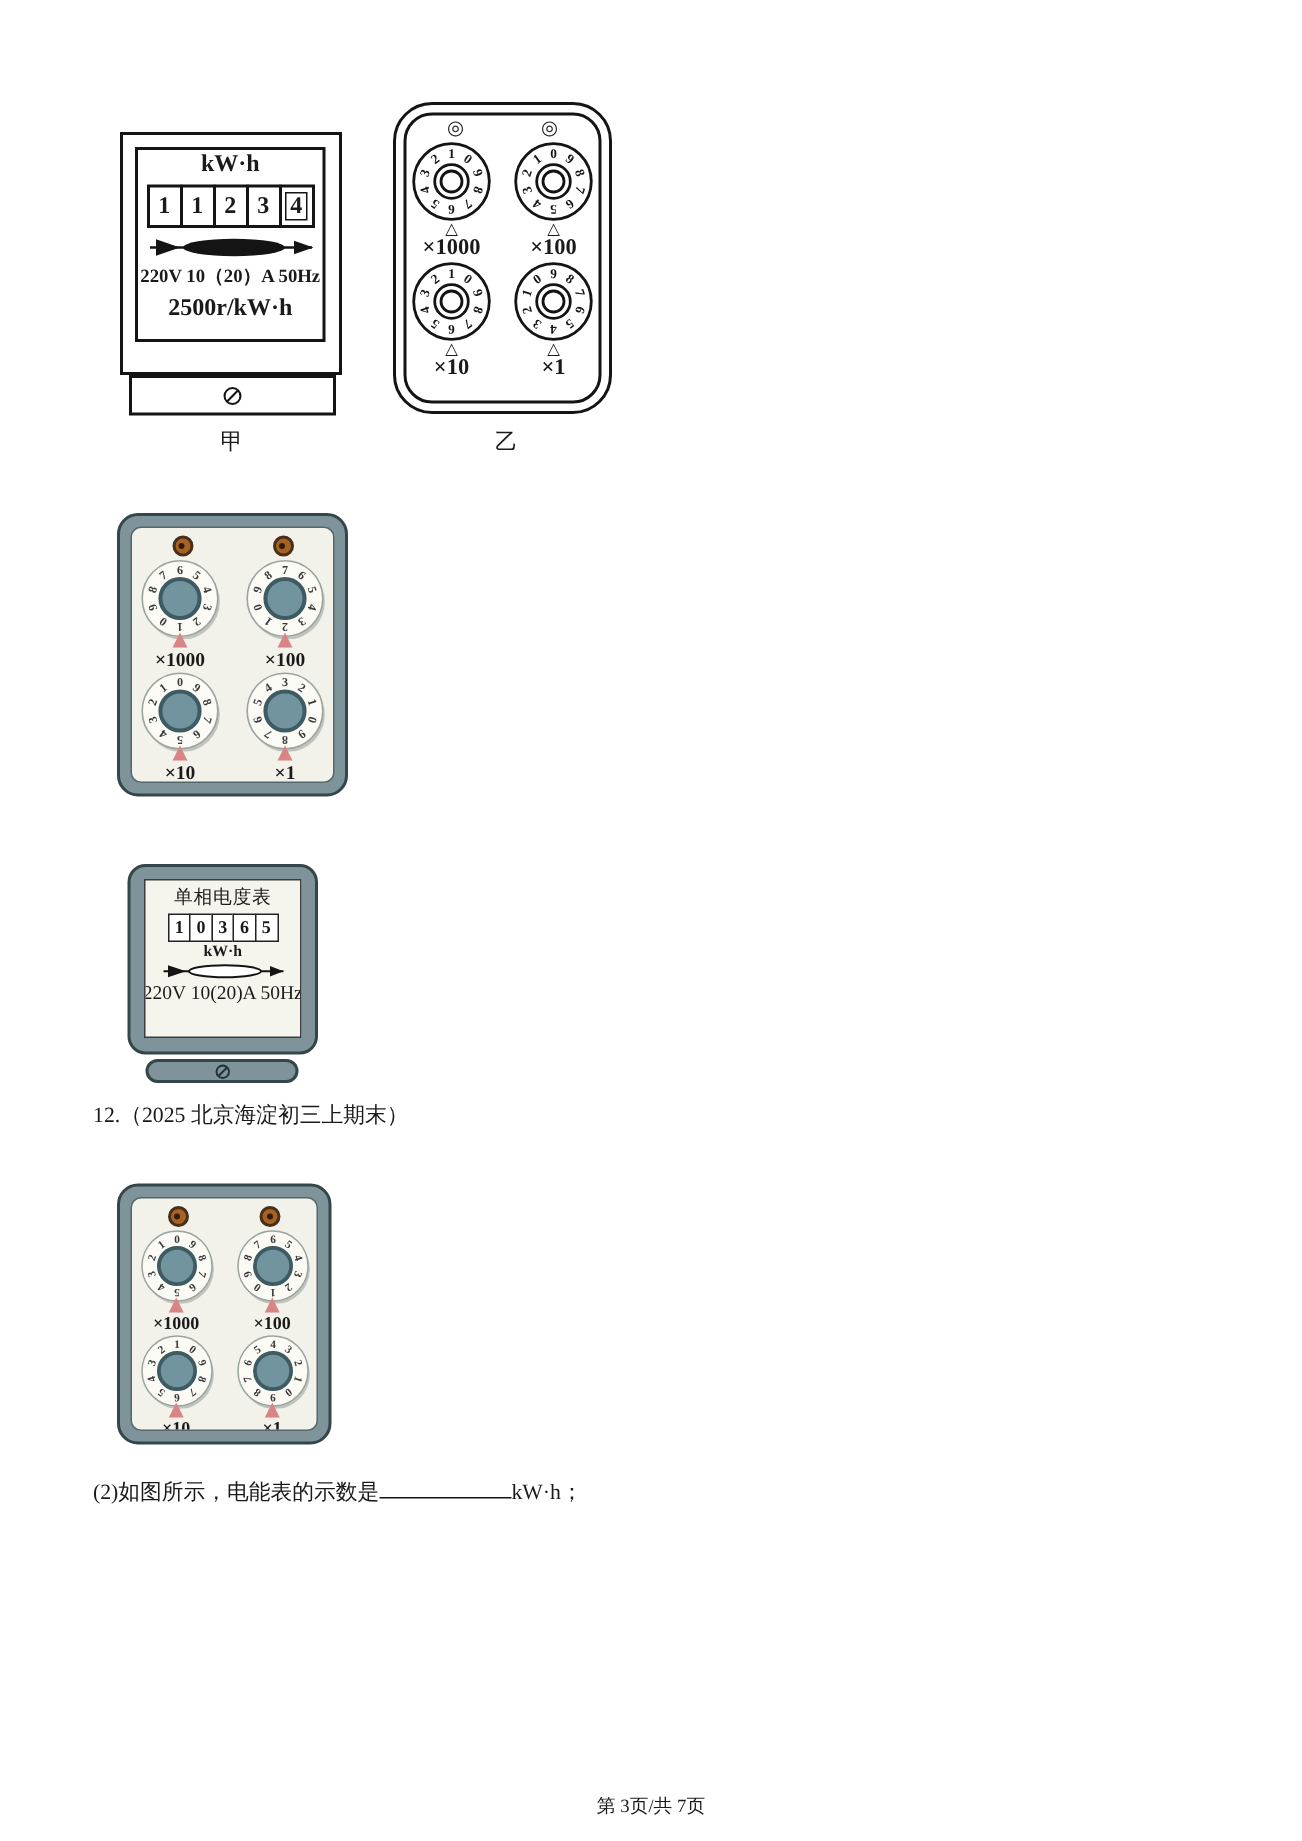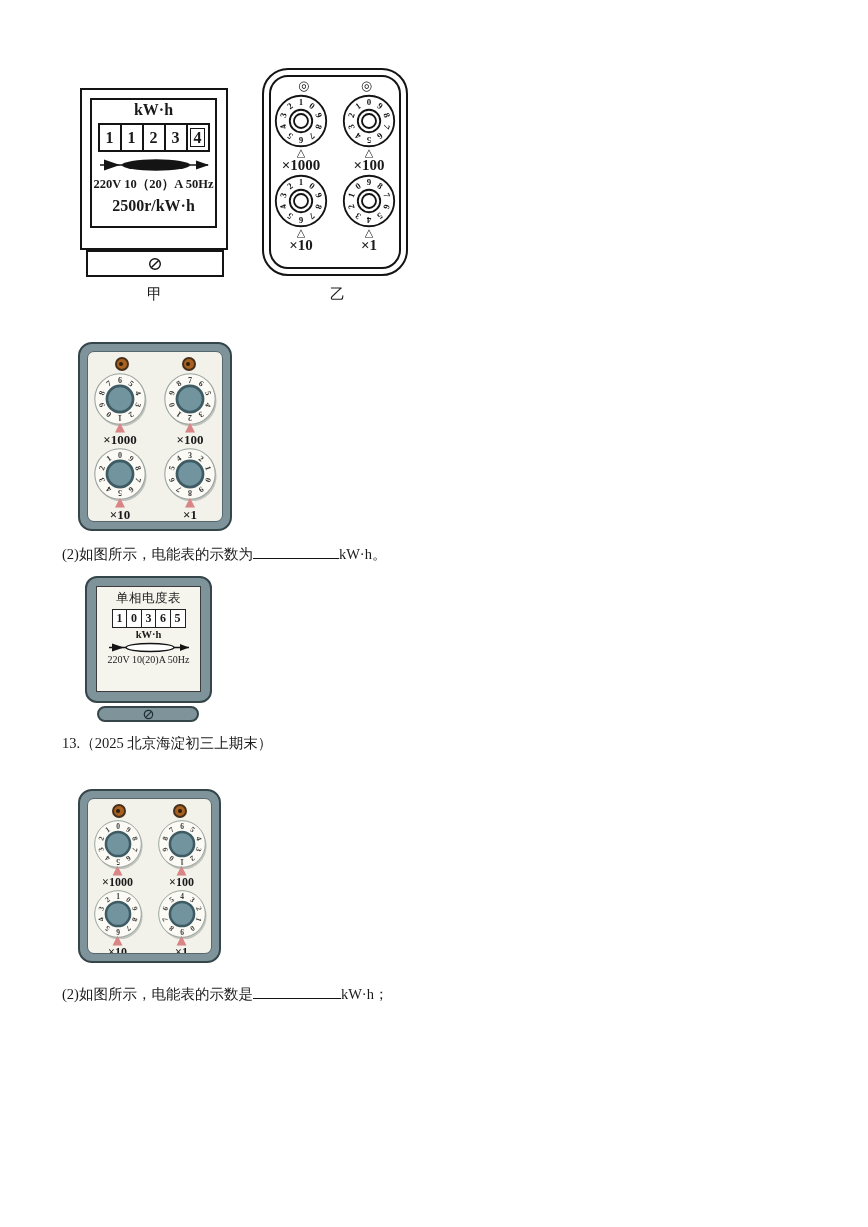--- a/index.html
+++ b/index.html
@@ -60,21 +60,21 @@
           border:2.5px solid #35464b;border-radius:12px;box-sizing:border-box;}
   .emeter-face{position:absolute;left:9px;top:8px;right:9px;bottom:9px;background:#f5f4ed;border:1px solid #3c3c3c;
                display:flex;flex-direction:column;align-items:center;overflow:hidden;}
   .em-title{font-size:12.5px;margin-top:3px;letter-spacing:0.5px;white-space:nowrap;}
   .em-digits{display:flex;margin-top:2px;}
   .em-cell{width:14px;height:17px;border:1.5px solid #222;margin-left:-1.5px;background:#fff;
            display:flex;align-items:center;justify-content:center;font-size:12px;font-weight:bold;}
   .em-cell.first{margin-left:0;}
   .em-unit{font-size:10.5px;margin-top:1px;font-weight:bold;}
   .em-arrow{margin-top:2px;}
-  .em-spec{font-size:10px;margin-top:1px;white-space:nowrap;}
+  .em-spec{font-size:13px;margin-top:1px;white-space:nowrap;}
   .emeter-pedestal{position:absolute;left:97px;top:706px;width:102px;height:16px;background:#7e949a;
                    border:2px solid #35464b;border-radius:8px;box-sizing:border-box;
                    display:flex;align-items:center;justify-content:center;}
 
   .footer{position:absolute;left:0;right:0;top:1196px;text-align:center;font-size:12.5px;}
 </style>
 </head>
 <body>
 
 <div class="page">
@@ -278,23 +278,20 @@
               <text text-anchor="middle" dy="3.2" font-size="9" font-weight="bold" font-family="&quot;Liberation Serif&quot;,&quot;DejaVu Serif&quot;,serif" fill="#3a3a3a" transform="translate(12.64 17.39) rotate(144)">9</text>
               <circle cx="0" cy="0" r="14.5" fill="#72949f" stroke="#3e5a63" stroke-width="3"></circle>
             </svg>
           <span class="pointer-color">▲</span>
           <span class="mult-label">×1</span>
         </div>
       </div>
     </div>
   </div>
 
-  <div class="qline" style="top:545px;">
-    <span>(2)如图所示，电能表的示数为</span><span class="blank" style="width:86px;"></span><span>kW·h。</span>
-  </div>
 
   <div class="emeter">
     <div class="emeter-face">
       <div class="em-title">单相电度表</div>
       <div class="em-digits">
         <div class="em-cell first">1</div>
         <div class="em-cell">0</div>
         <div class="em-cell">3</div>
         <div class="em-cell">6</div>
         <div class="em-cell">5</div>
@@ -310,21 +307,21 @@
     </div>
   </div>
   <div class="emeter-pedestal">
     <svg width="11" height="11" viewBox="-7 -7 14 14">
       <circle cx="0" cy="0" r="5.3" fill="none" stroke="#203036" stroke-width="1.6"></circle>
       <line x1="-3.6" y1="3.6" x2="3.6" y2="-3.6" stroke="#203036" stroke-width="1.6"></line>
     </svg>
   </div>
 
   <div class="qline" style="top:734px;">
-    <span>13.（2025 北京海淀初三上期末）</span>
+    <span>12.（2025 北京海淀初三上期末）</span>
   </div>
 
   <div class="rbox rbox2">
     <div class="rbox-face">
       <div class="term-row">
         <span class="terminal"></span>
         <span class="terminal"></span>
       </div>
       <div class="dial-grid">
         <div class="dial-cell">
@@ -404,14 +401,15 @@
           <span class="mult-label">×1</span>
         </div>
       </div>
     </div>
   </div>
 
   <div class="qline" style="top:985px;text-align:right;">
     <span>(2)如图所示，电能表的示数是</span><span class="blank" style="width:88px;"></span><span>kW·h；</span>
   </div>
 
+  <div class="footer">第 3页/共 7页</div>
 
 </div>
 
 </body></html>

